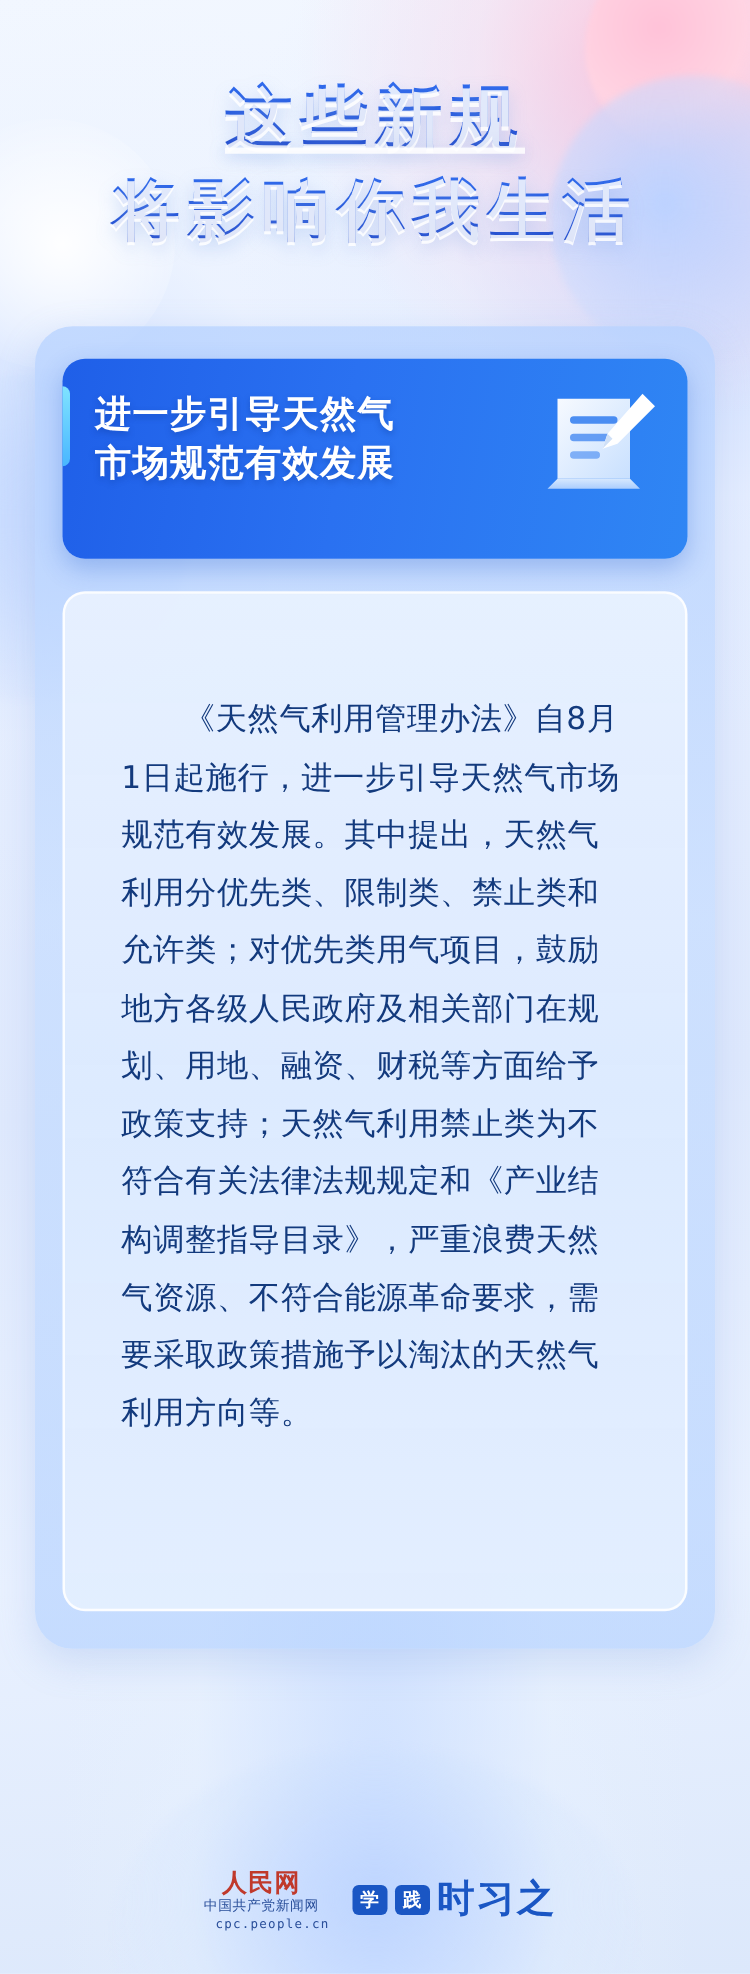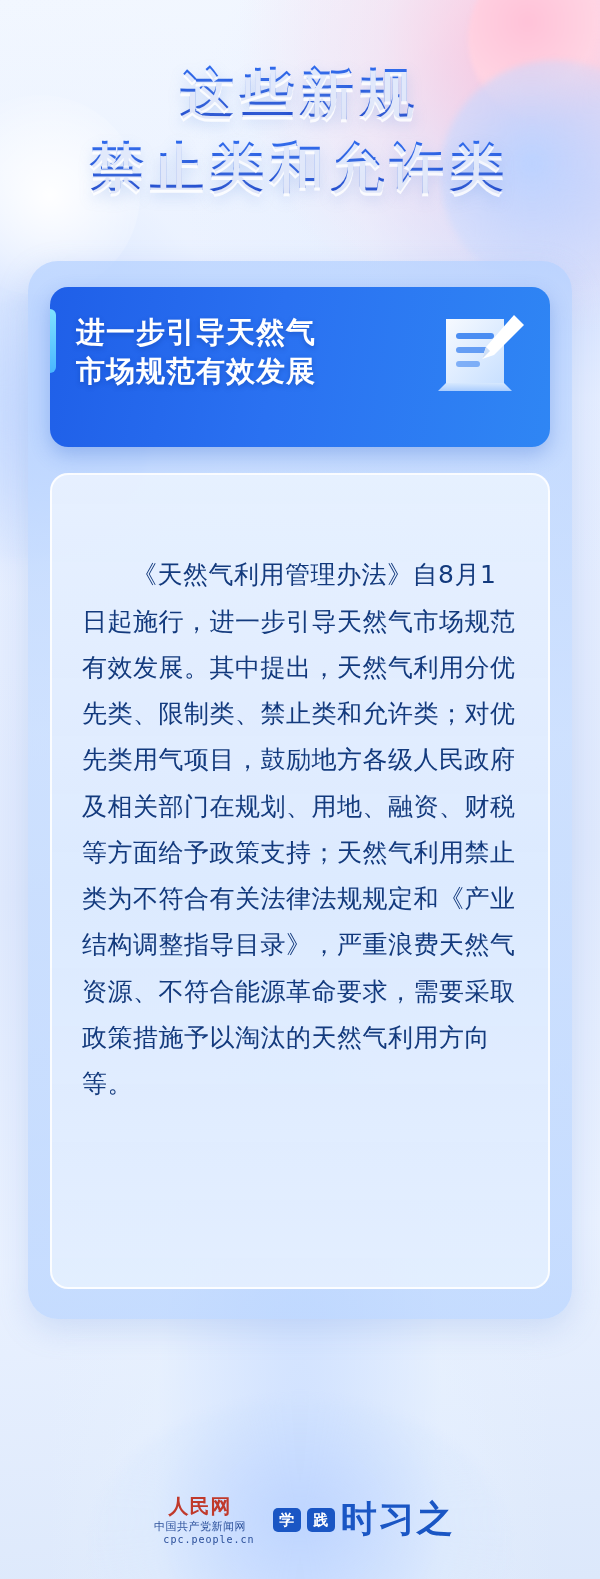--- a/index.html
+++ b/index.html
@@ -76,20 +76,21 @@
     line-height: 1.18;
     color: #1f53d6;
     text-shadow: 0 3px 0 rgba(255,255,255,0.85), 0 6px 14px rgba(120,160,230,0.35);
   }
   .title-1 {
     font-size: 54px;
     background: linear-gradient(180deg, #2f6cf0 0%, #1f46c8 100%);
     -webkit-background-clip: text;
     background-clip: text;
     color: transparent;
+    text-decoration: underline;
   }
   .title-2 {
     font-size: 54px;
     margin-top: 10px;
     background: linear-gradient(180deg, #2f6cf0 0%, #1f46c8 100%);
     -webkit-background-clip: text;
     background-clip: text;
     color: transparent;
   }
 
@@ -151,21 +152,21 @@
     top: 18px;
     width: 104px;
     height: 96px;
   }
 
   .content-box {
     margin-top: 26px;
     border-radius: 18px;
     border: 2px solid rgba(255,255,255,0.85);
     background: linear-gradient(180deg, rgba(232,241,255,0.95) 0%, rgba(222,235,255,0.92) 50%, rgba(228,239,255,0.95) 100%);
-    padding: 52px 30px 60px;
+    padding: 52px 45px 60px;
     min-height: 700px;
   }
   .content-text {
     font-family: "DejaVu Sans", "Liberation Sans", sans-serif;
     font-size: 25px;
     line-height: 1.85;
     color: #133a7d;
     text-indent: 2em;
     letter-spacing: 0.5px;
     font-weight: 500;
@@ -187,21 +188,21 @@
     line-height: 1.15;
   }
   .logo-people .cn {
     font-family: "DejaVu Sans", "Liberation Sans", sans-serif;
     font-size: 20px;
     font-weight: bold;
     color: #c0392b;
     letter-spacing: 1px;
   }
   .logo-people .sub {
-    font-family: Liberation Sans, sans-serif;
+    font-family: Liberation Mono, monospace;
     font-size: 11px;
     color: #2a4f9a;
     margin-top: 2px;
     letter-spacing: 0.5px;
   }
   .logo-people .url {
     font-family: "DejaVu Sans Mono", monospace;
     font-size: 10px;
     color: #2a4f9a;
     letter-spacing: 1px;
@@ -222,40 +223,40 @@
     font-weight: bold;
     border-radius: 5px;
     padding: 5px 4px 4px;
     line-height: 1.0;
     width: 20px;
     text-align: center;
     letter-spacing: 0;
   }
   .xuexi-text {
     font-family: Liberation Sans, sans-serif;
-    font-size: 36px;
+    font-size: 30px;
     font-weight: bold;
     color: #1a56c4;
     letter-spacing: 2px;
   }
 </style>
 </head>
 <body>
 
 <div class="poster">
 
   <div class="blob blob-pink"></div>
   <div class="blob blob-blue-r"></div>
   <div class="blob blob-white-l"></div>
   <div class="blob blob-blue-l"></div>
   <div class="blob blob-bottom"></div>
 
   <div class="header">
     <div class="title-line title-1">这些新规</div>
-    <div class="title-line title-2">禁止类和允许类</div>
+    <div class="title-line title-2">将影响你我生活</div>
   </div>
 
   <div class="card">
 
     <div class="banner">
       <div class="banner-accent"></div>
       <div class="banner-title" style="white-space: pre-line;">进一步引导天然气
 市场规范有效发展</div>
       <div class="banner-icon">
         <svg viewBox="0 0 104 96" width="104" height="96" aria-hidden="true">

